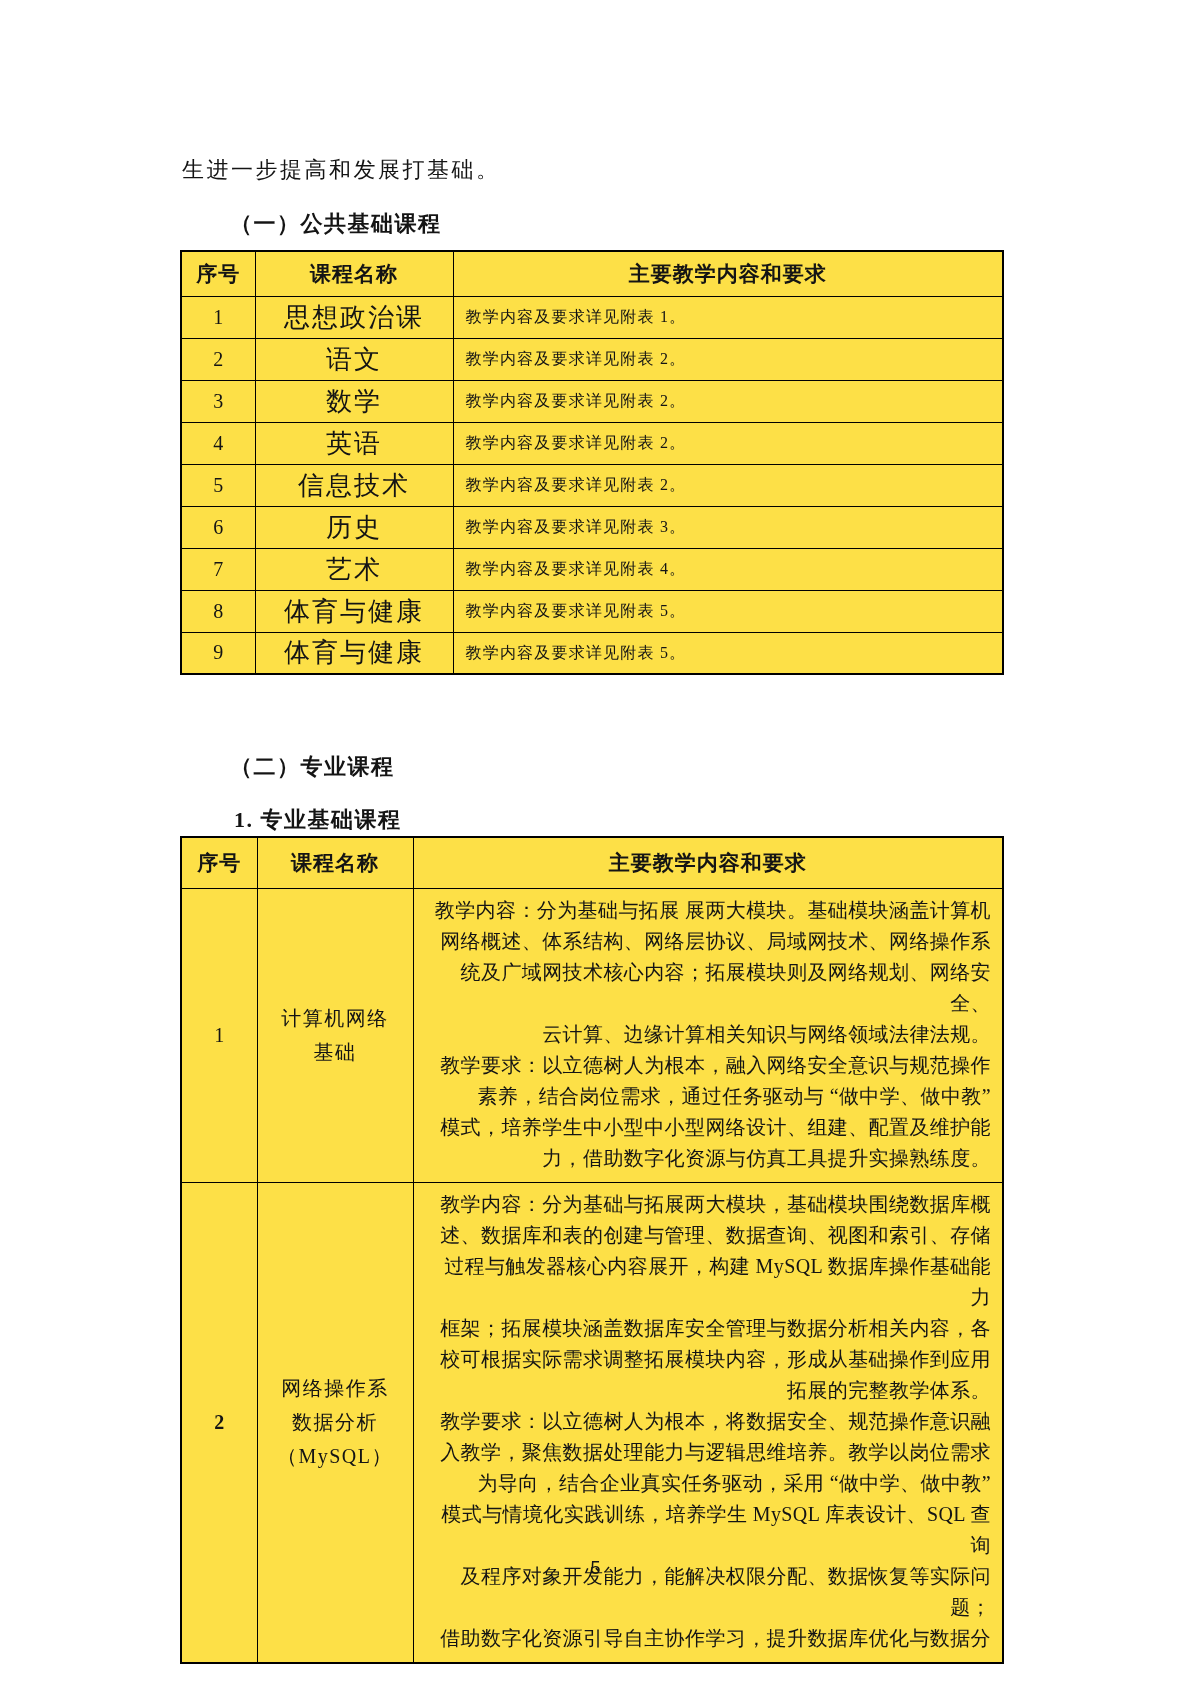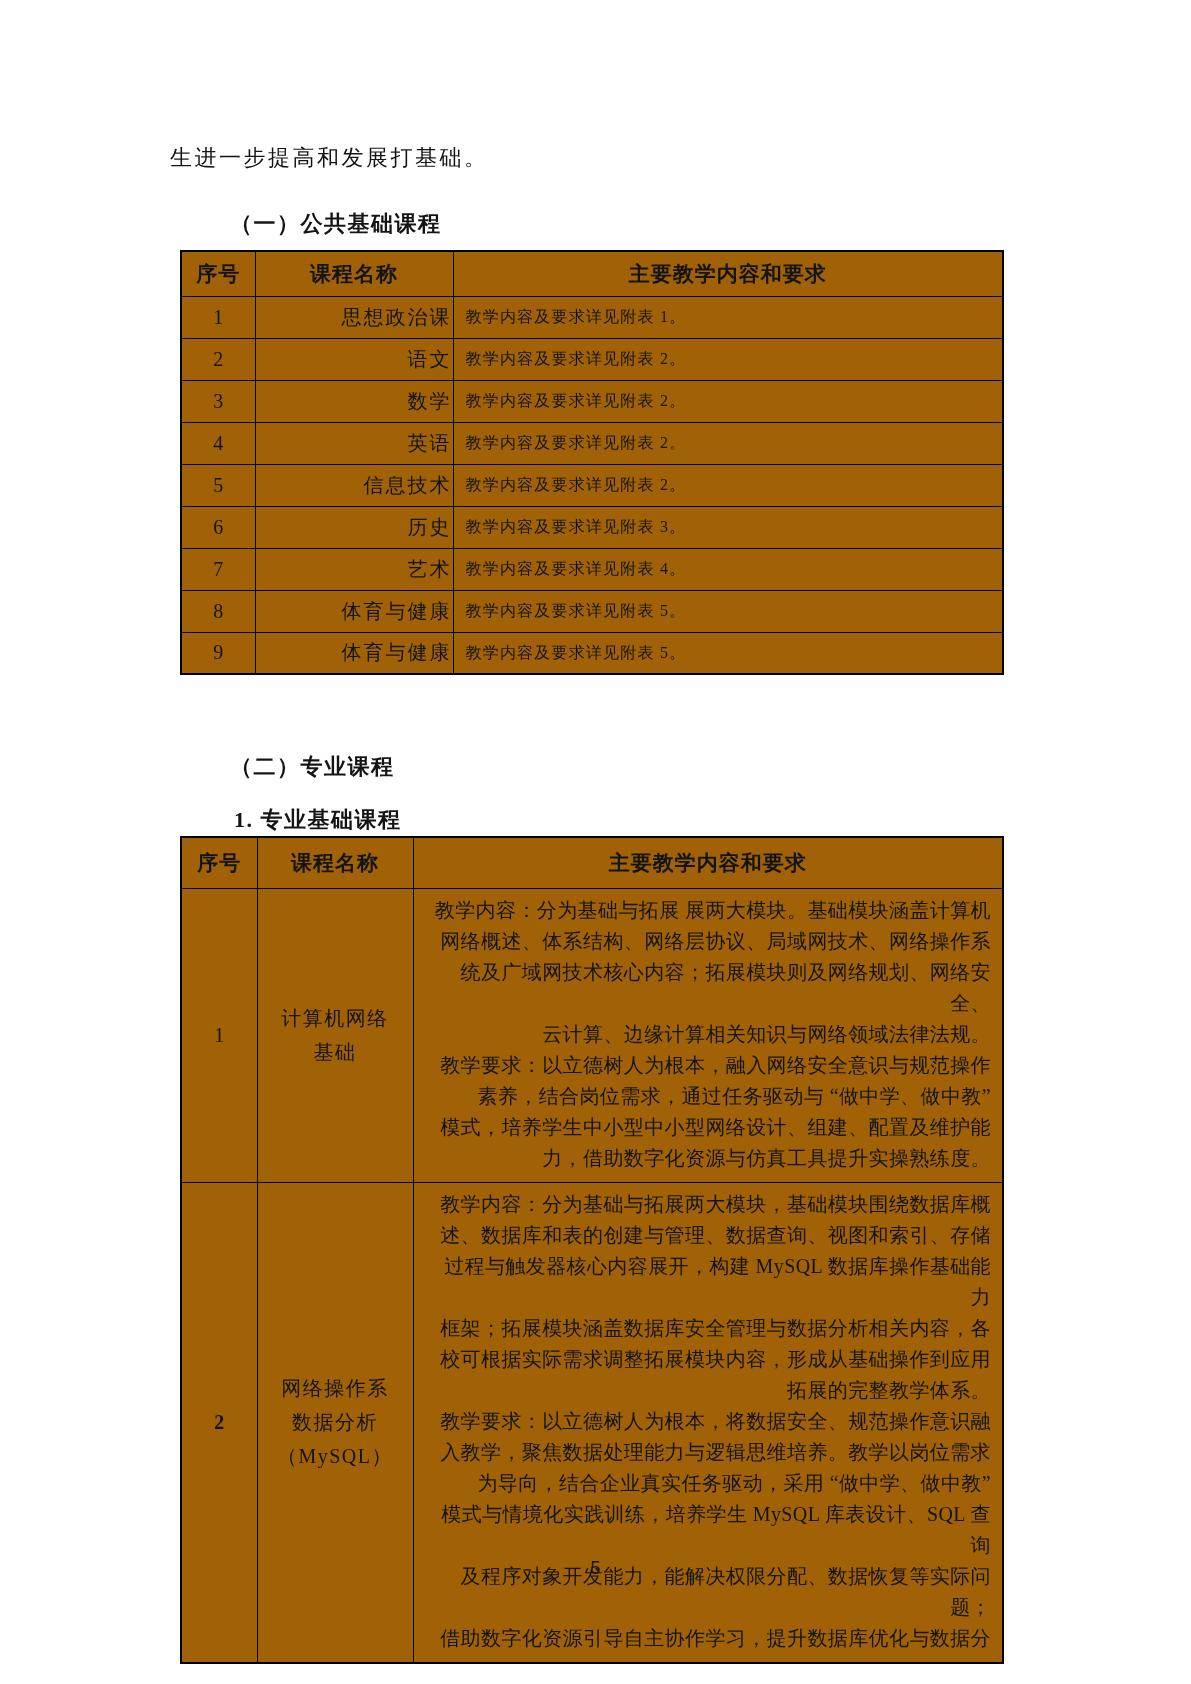--- a/index.html
+++ b/index.html
@@ -2,49 +2,49 @@
 <html><head>
 <meta charset="utf-8">
 <style>
   html,body { margin:0; padding:0; }
   body {
     width:1191px; height:1684px; position:relative;
     background:#ffffff; color:#141414;
     font-family:"Liberation Serif","DejaVu Serif",serif;
   }
   .intro {
-    position:absolute; left:167px; top:140px; margin:3px;
+    position:absolute; left:167px; top:140px; margin:15px;
     font-size:22px; letter-spacing:2.5px;
   }
   .heading {
     position:absolute; margin:12px;
     font-size:22px; font-weight:bold; letter-spacing:1.5px;
   }
   .h-public { left:218px; top:197px; }
   .h-prof   { left:218px; top:740px; }
   .h-sub    { left:222px; top:793px; }
 
   table {
     position:absolute; border-collapse:collapse; table-layout:fixed;
-    border:2px solid #000; background:#a16207;font-family:Liberation Serif, serif;
+    border:2px solid #000; background:#fde047;font-family:Liberation Serif, serif;
   }
   th, td { border:1.5px solid #000; vertical-align:middle; }
   th {
     font-weight:bold; text-align:center; font-size:21px; letter-spacing:1px;
     padding:0;
   }
 
   
   .t-public { left:180px; top:250px; width:824px; }
   .t-public col.c-no   { width:74px; }
   .t-public col.c-name { width:198px; }
   .t-public thead tr   { height:45px; }
   .t-public tbody tr   { height:42px; }
   .t-public td.no   { text-align:center; font-size:20px; }
-  .t-public td.name { text-align:right; font-size:20px; letter-spacing:2px;margin-left:44px; }
+  .t-public td.name { text-align:center; font-size:26px; letter-spacing:2px;margin-left:44px; }
   .t-public td.content {
     text-align:left; padding:1px 0 0 12px; font-size:16px; letter-spacing:1.2px;
   }
 
   
   .t-prof { left:180px; top:836px; width:824px; }
   .t-prof col.c-no   { width:76px; }
   .t-prof col.c-name { width:156px; }
   .t-prof thead tr   { height:51px; }
   .t-prof td.no   { text-align:center; font-size:20px; }

